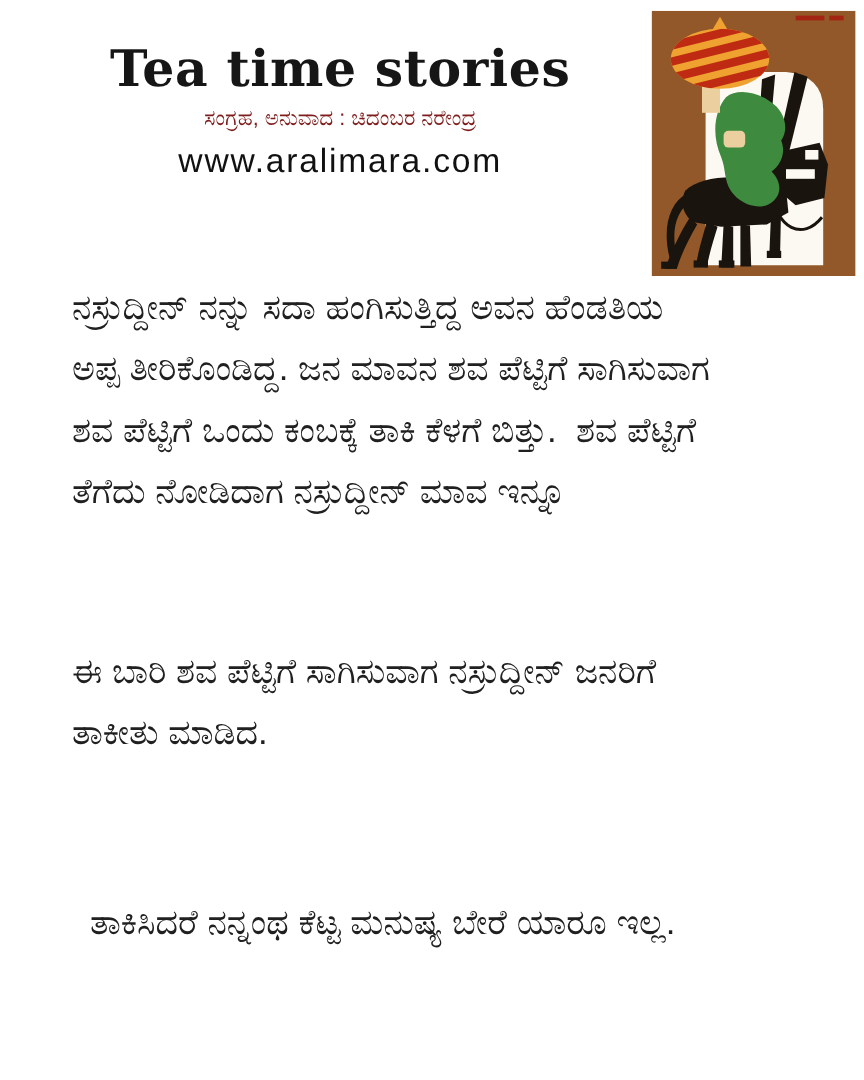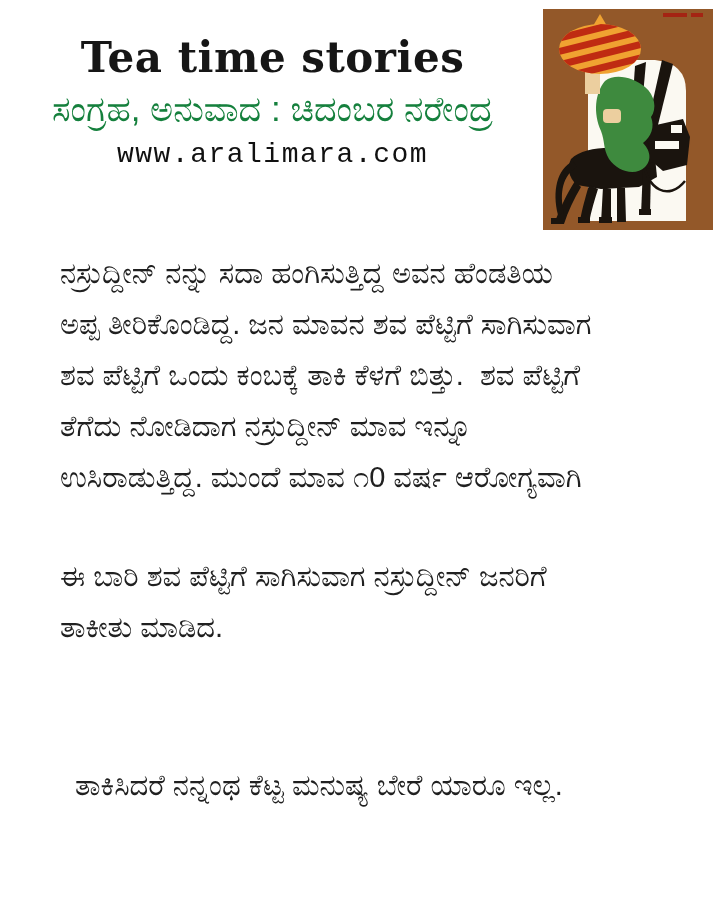--- a/index.html
+++ b/index.html
@@ -8,59 +8,59 @@
     background: #ffffff;
     position: relative;
     overflow: hidden;
     font-family: "Liberation Sans", "DejaVu Sans", sans-serif;
   }
   .page { position: absolute; inset: 0; }
 
   
   .header {
     position: absolute;
-    top: 34px; left: 0;
+    top: 34px; left: 11px;
     width: 545px;
     text-align: center;
     color: #161616;
   }
   .title {
     font-family: "DejaVu Serif", "Liberation Serif", serif;
     font-size: 42px;
     font-weight: 600;
     letter-spacing: 0.5px;
     line-height: 1.15;
     margin: 0;
   }
   .subtitle {
-    font-size: 35px;
-    color: #15803d;
+    font-size: 18px;
+    color: #7f1d1d;
     margin-top: 5px;
     line-height: 1.25;
   }
   .website {
-    font-family: Liberation Mono, monospace;
+    font-family: Liberation Sans, sans-serif;
     font-size: 28px;
     letter-spacing: 1.5px;
     color: #111;
     margin-top: 8px;
   }
 
   
   .illustration {
     position: absolute;
     left: 543px; top: 9px;
     width: 170px; height: 221px;
   }
   .illustration svg { display: block; width: 100%; height: 100%; }
 
   
   .story {
     position: absolute;
-    left: 60px; top: 248px;
+    left: 60px; top: 232px;
     width: 628px;
     font-size: 29px;
     line-height: 51px;
     color: #202020;
   }
   .story p { margin: 0; }
   .story .p1 { margin-bottom: 48px; }
   .story .p2 { margin-bottom: 56px; }
   .story .line { white-space: pre-wrap; }
   .story .indent { padding-left: 15px; margin-top: 44px; }
@@ -152,21 +152,21 @@
       </g>
     </svg>
   </div>
 
   <div class="story">
     <p class="p1">
       <span class="line">ನಸ್ರುದ್ದೀನ್ ನನ್ನು ಸದಾ ಹಂಗಿಸುತ್ತಿದ್ದ ಅವನ ಹೆಂಡತಿಯ</span><br>
       <span class="line">ಅಪ್ಪ ತೀರಿಕೊಂಡಿದ್ದ. ಜನ ಮಾವನ ಶವ ಪೆಟ್ಟಿಗೆ ಸಾಗಿಸುವಾಗ</span><br>
       <span class="line">ಶವ ಪೆಟ್ಟಿಗೆ ಒಂದು ಕಂಬಕ್ಕೆ ತಾಕಿ ಕೆಳಗೆ ಬಿತ್ತು.  ಶವ ಪೆಟ್ಟಿಗೆ</span><br>
       <span class="line">ತೆಗೆದು ನೋಡಿದಾಗ ನಸ್ರುದ್ದೀನ್ ಮಾವ ಇನ್ನೂ</span><br>
-      <span class="line">ಉಸಿರಾಡುತ್ತಿದ್ದ. ಮುಂದೆ ಮಾವ ೧0 ವರ್ಷ ಆರೋಗ್ಯವಾಗಿ</span><br>
+      <br>
     </p>
     <p class="p2">
       <span class="line">ಈ ಬಾರಿ ಶವ ಪೆಟ್ಟಿಗೆ ಸಾಗಿಸುವಾಗ ನಸ್ರುದ್ದೀನ್ ಜನರಿಗೆ</span><br>
       <span class="line">ತಾಕೀತು ಮಾಡಿದ.</span>
     </p>
     <p class="p3">
       <br>
       <span class="line indent">ತಾಕಿಸಿದರೆ ನನ್ನಂಥ ಕೆಟ್ಟ ಮನುಷ್ಯ ಬೇರೆ ಯಾರೂ ಇಲ್ಲ.</span>
     </p>
   </div>

